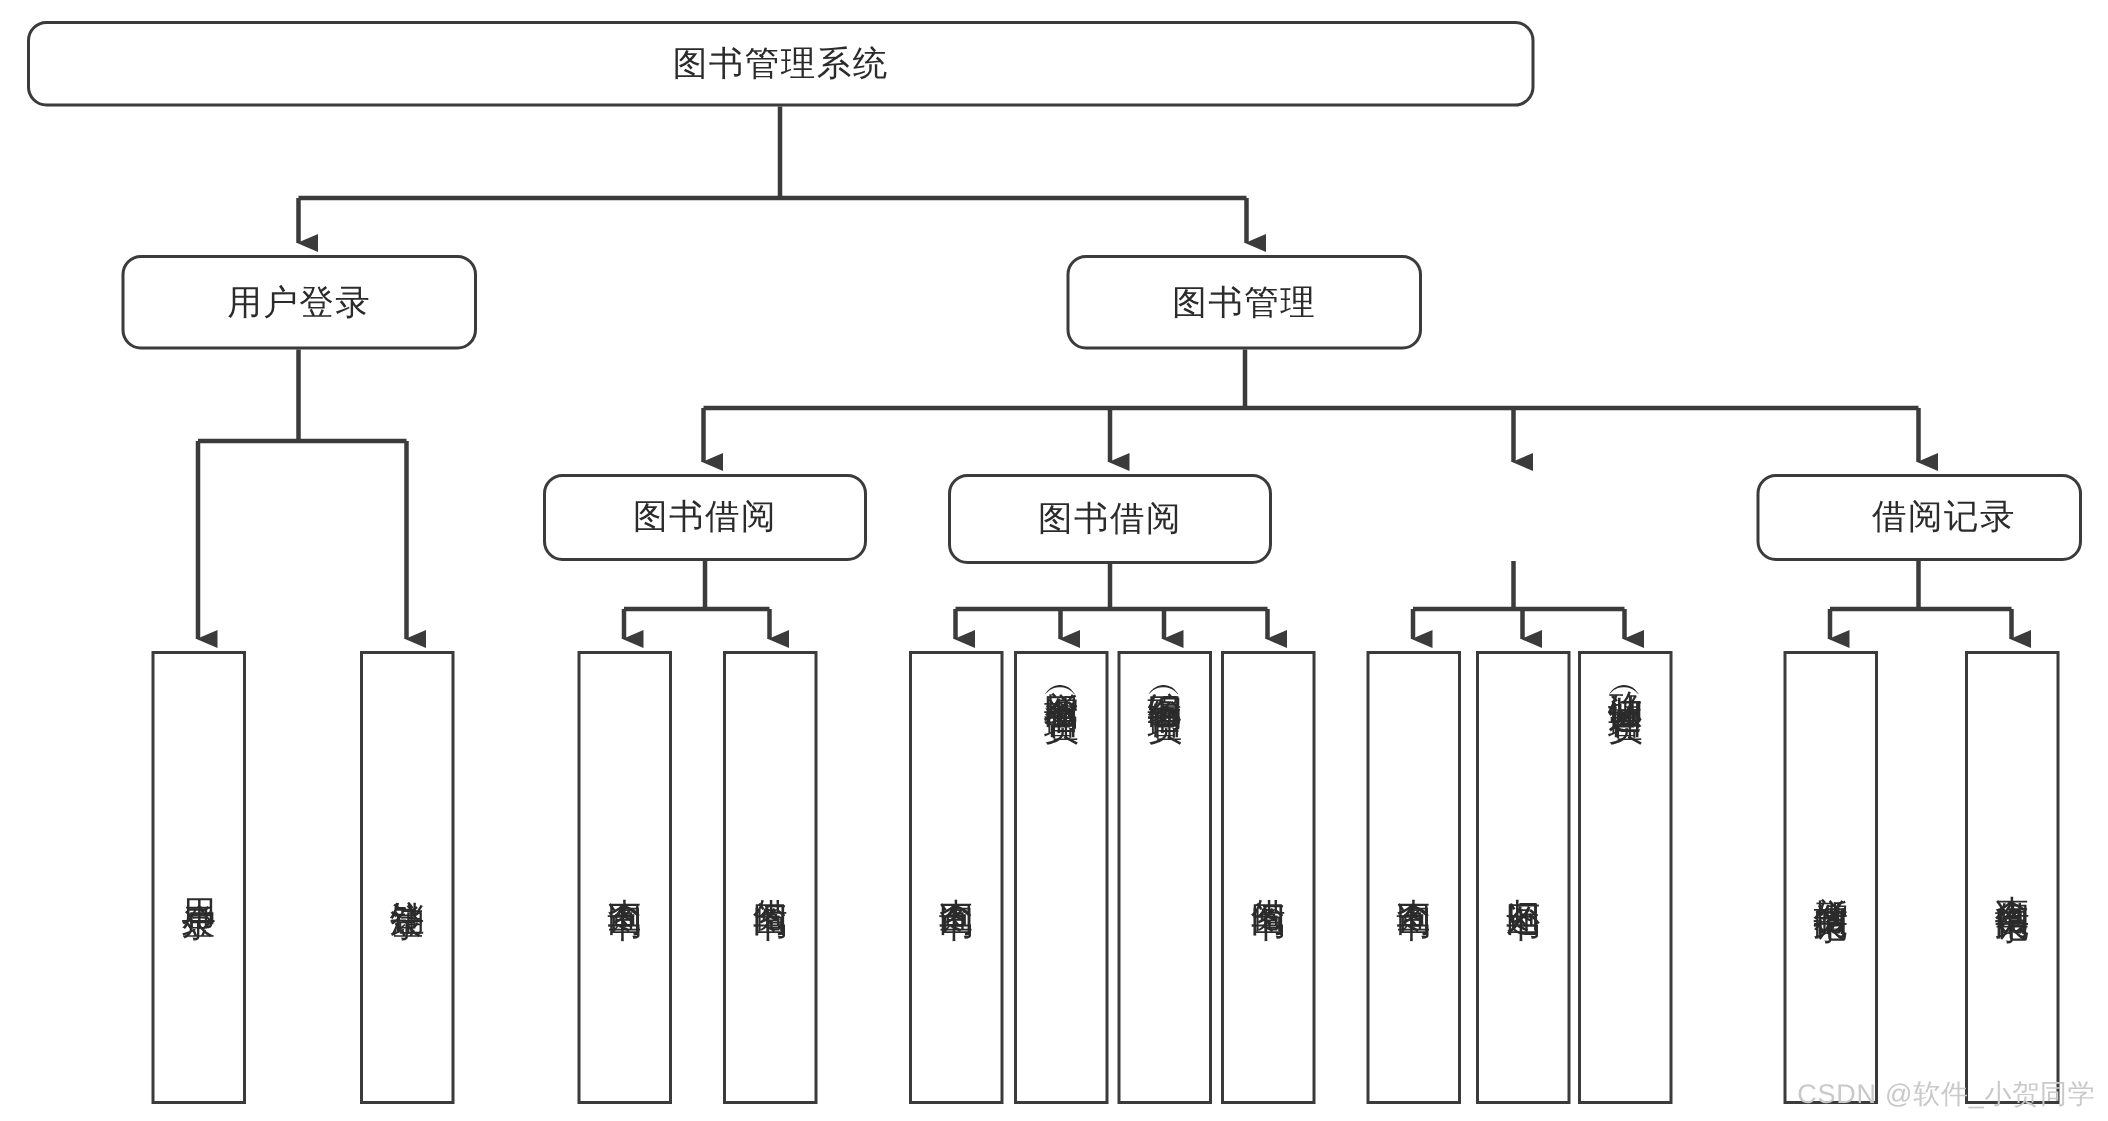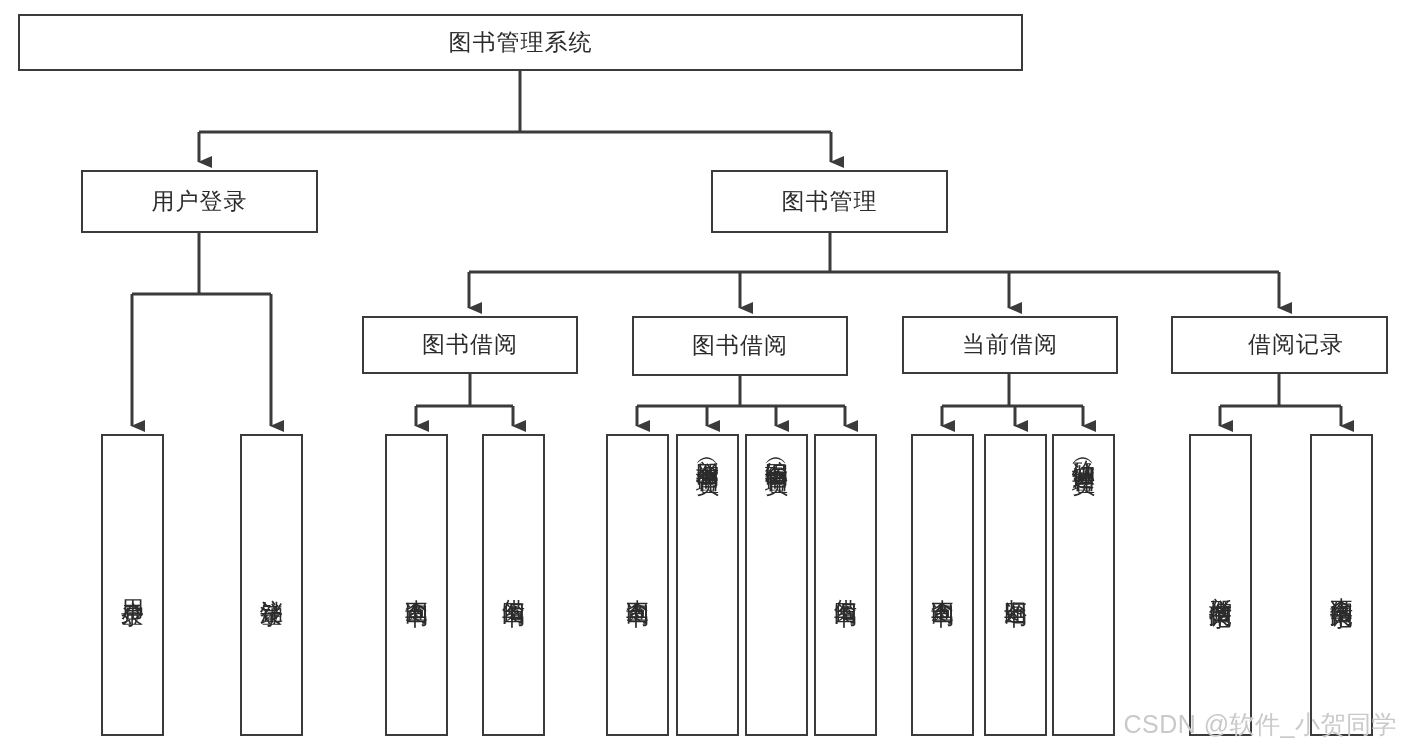--- a/index.html
+++ b/index.html
@@ -35,20 +35,21 @@
     align-items: center;
     justify-content: center;
     color: #2b2b2b;
   }
   .node.root,
   .node.lvl2,
   .node.lvl3 {
     font-size: 23px;
     letter-spacing: 1px;
     line-height: 1.1;
+    border-radius: 13px;
   }
   .node.leaf {
     font-size: 23px;
     letter-spacing: 2px;
     padding: 6px 0;
     align-items: center;
   }
   .node.leaf.top-aligned {
     align-items: flex-start;
   }
@@ -56,21 +57,21 @@
     writing-mode: vertical-rl;
     text-orientation: upright;
     -webkit-text-orientation: upright;
     white-space: nowrap;
     line-height: 1;
   }
   .watermark {
     position: absolute;
     right: 8px;
     bottom: 6px;
-    font-size: 25px;
+    font-size: 18px;
     color: #c9c9c9;
     letter-spacing: 0.5px;
     white-space: nowrap;
     font-family: "Liberation Sans", "DejaVu Sans", sans-serif;
   }
 </style>
 </head>
 <body>
 
 <div id="canvas">
@@ -135,23 +136,20 @@
   <div class="node lvl2" style="left:711px; top:170px; width:237px; height:63px;">
     <span>图书管理</span>
   </div>
 
   <div class="node lvl3" style="left:362px; top:316px; width:216px; height:58px;">
     <span>图书借阅</span>
   </div>
   <div class="node lvl3" style="left:632px; top:316px; width:216px; height:60px;text-align:center;">
     <span>图书借阅</span>
   </div>
-  <div class="node lvl3" style="left:902px; top:316px; width:216px; height:58px;">
-    <span>当前借阅</span>
-  </div>
   <div class="node lvl3" style="left:1171px; top:316px; width:217px; height:58px;padding-left:33px;">
     <span>借阅记录</span>
   </div>
 
   <div class="node leaf" style="left:101px; top:434px; width:63px; height:302px;">
     <span class="vtext">用户登录</span>
   </div>
   <div class="node leaf" style="left:240px; top:434px; width:63px; height:302px;">
     <span class="vtext">注销登录</span>
   </div>

